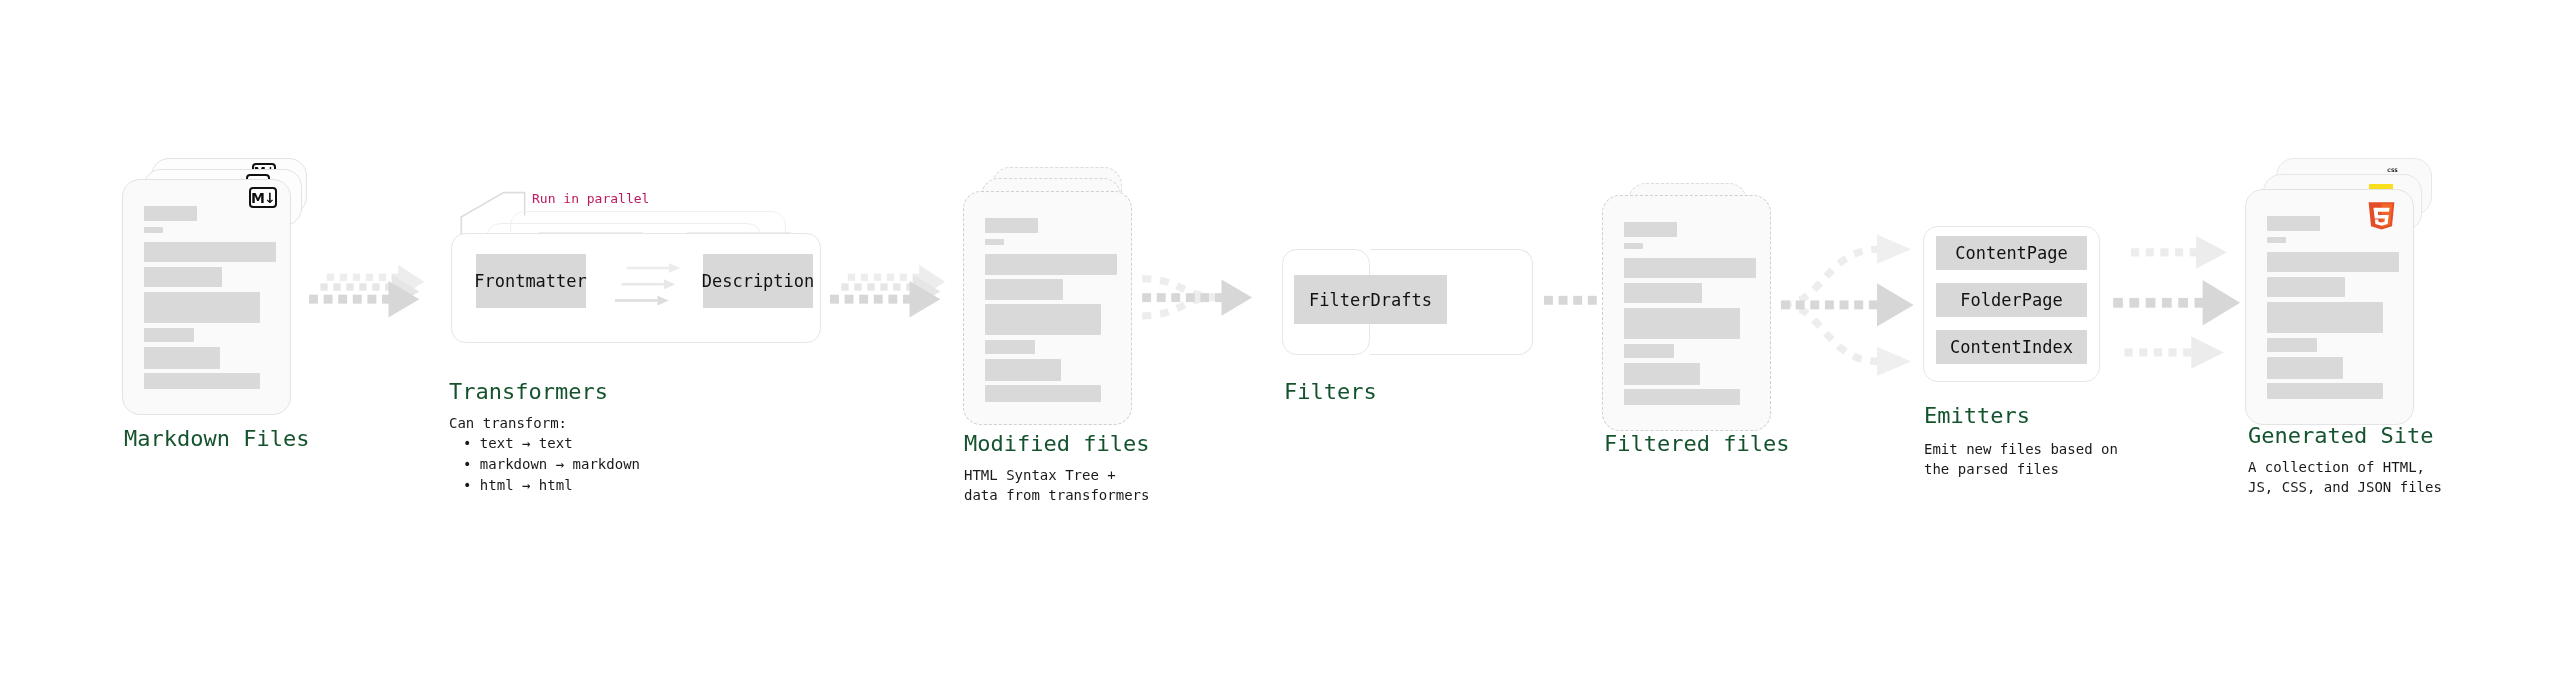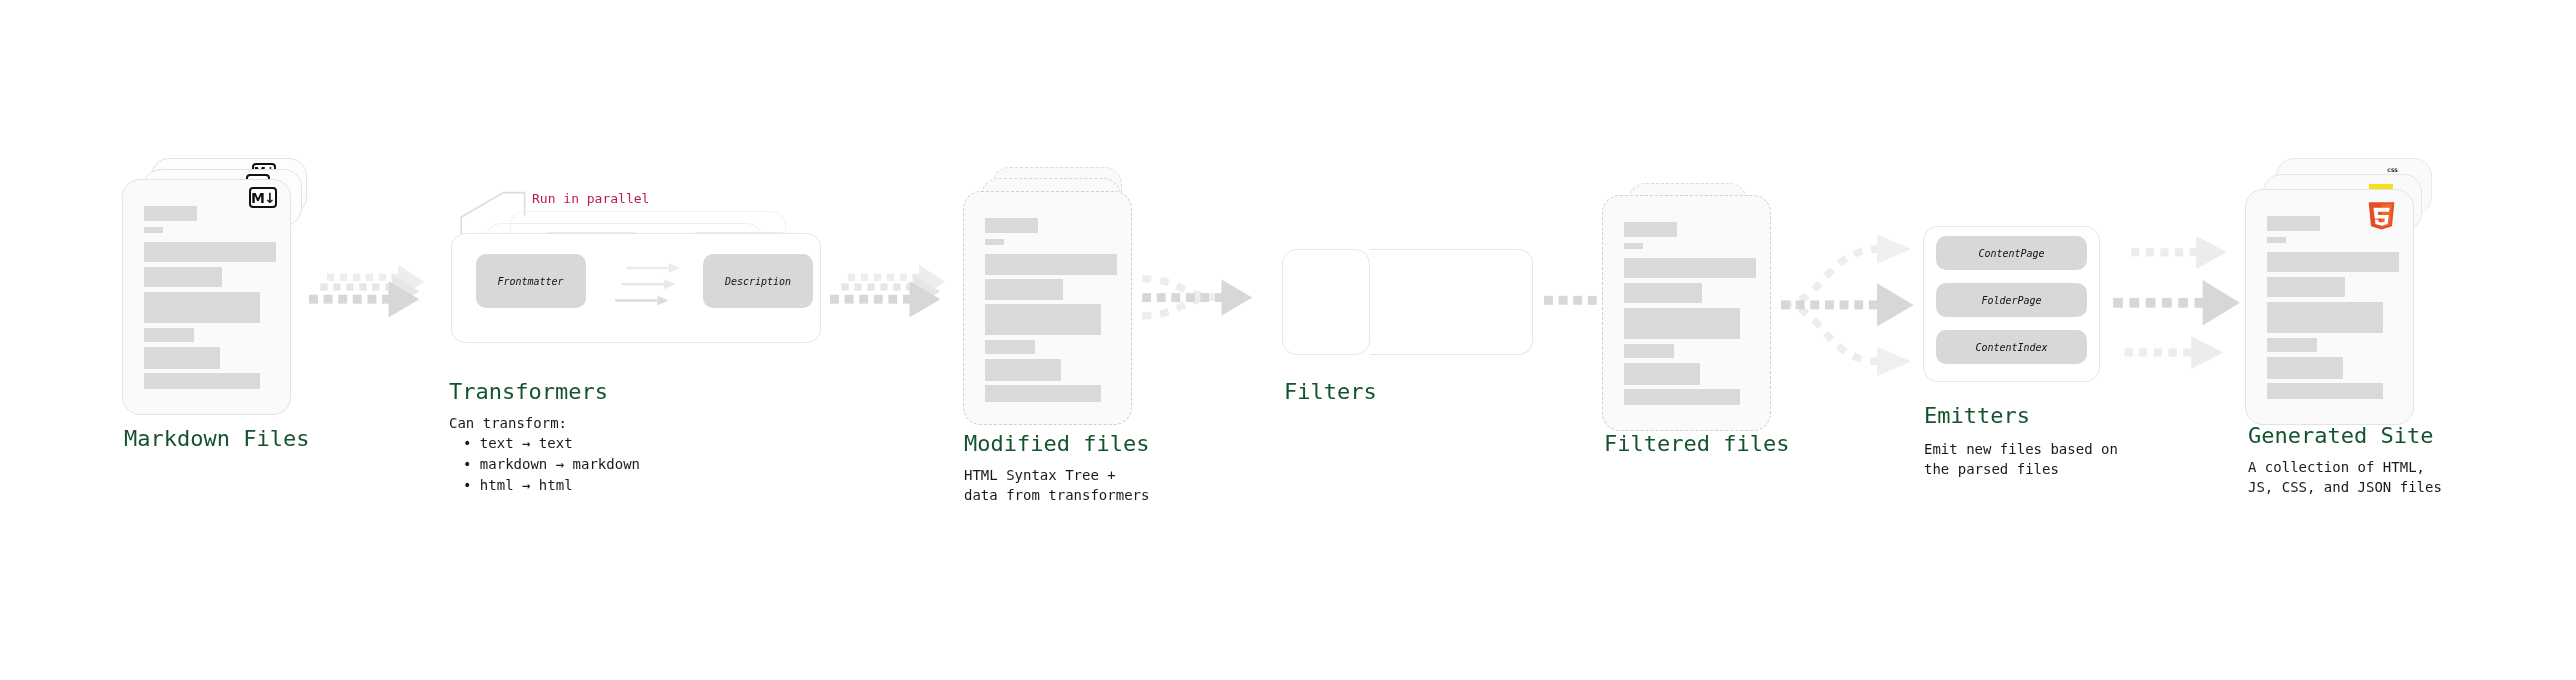--- a/index.html
+++ b/index.html
@@ -69,26 +69,25 @@
     position:absolute;
     border:1.6px solid #e6e6e6;
     border-radius:14.6px;
     background:#ffffff;
     box-sizing:border-box;
   }
   .groupbox.ghost{border-color:#f0f0f0;background:transparent;}
   .pill{
     position:absolute;
     background:#d8d8d8;
-    border-radius:10px;
+    border-radius:0;
     display:flex;align-items:center;justify-content:center;
-    font-size:10px;color:#111;
+    font-size:17px;color:#111;
     white-space:nowrap;
     box-sizing:border-box;
-    font-style:italic;
   }
   .pill.ghost{background:#ececec;}
   .pill.ghost2{background:#e4e4e4;}
 
   
   .title{
     position:absolute;
     font-size:22px;
     letter-spacing:0px;
     color:#14532d;
@@ -268,20 +267,21 @@
         <rect x="18" y="41" width="11" height="11"></rect>
       <rect x="36" y="41" width="11" height="11"></rect>
         <rect x="54" y="41" width="11" height="11"></rect>
       <rect x="72" y="41" width="11" height="11"></rect>
         <rect x="90" y="41" width="11" height="11"></rect>
       <polygon points="98,24 136,46.5 98,69"></polygon>
     </g>
   </svg>
 
   <div class="groupbox" style="left:1282px;top:249px;width:88px;height:106px;"></div>
+  <div class="pill" style="left:1294px;top:275px;width:153px;height:49px;z-index:5;">FilterDrafts</div>
   <div class="groupbox" style="left:1370px;top:249px;width:163px;height:106px;border-left:none;border-radius:0 14.6px 14.6px 0;"></div>
 
   <div class="title" style="left:1284px;top:379px;">Filters</div>
 
   <svg width="138" height="57" style="left:1544px;top:286px;" viewBox="0 0 170 70">
     <g fill="#d7d7d7">
       <rect x="0" y="12" width="11" height="11"></rect>
         <rect x="18" y="12" width="11" height="11"></rect>
       <rect x="36" y="12" width="11" height="11"></rect>
         <rect x="54" y="12" width="11" height="11"></rect>

